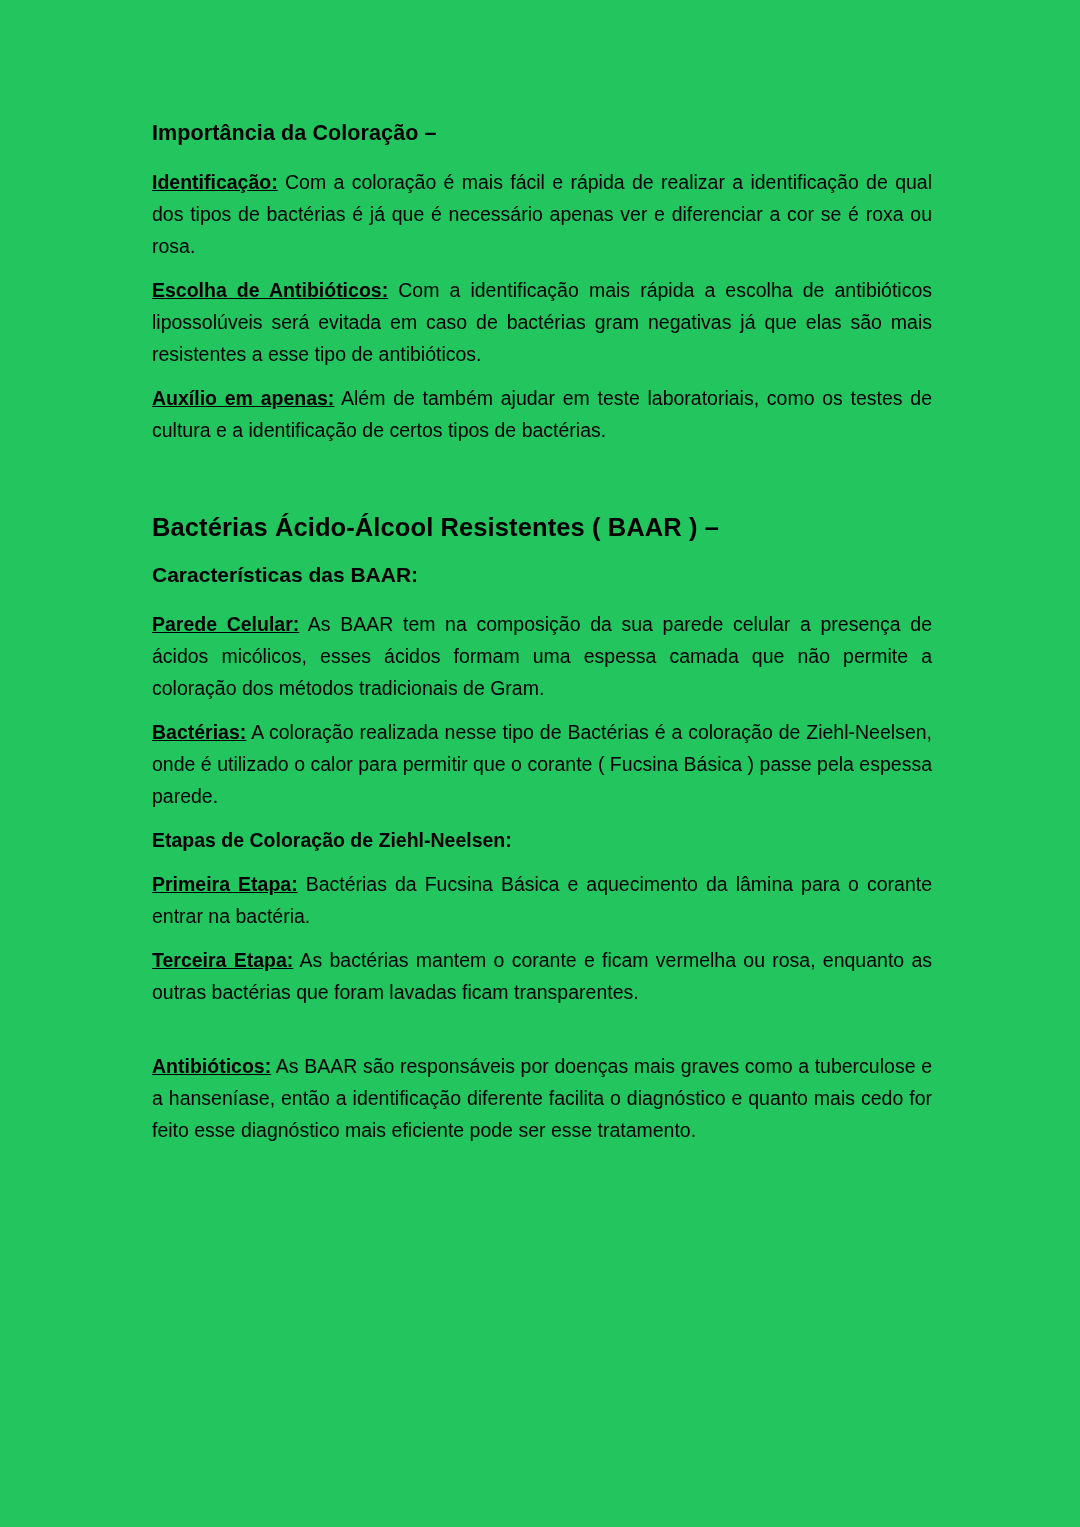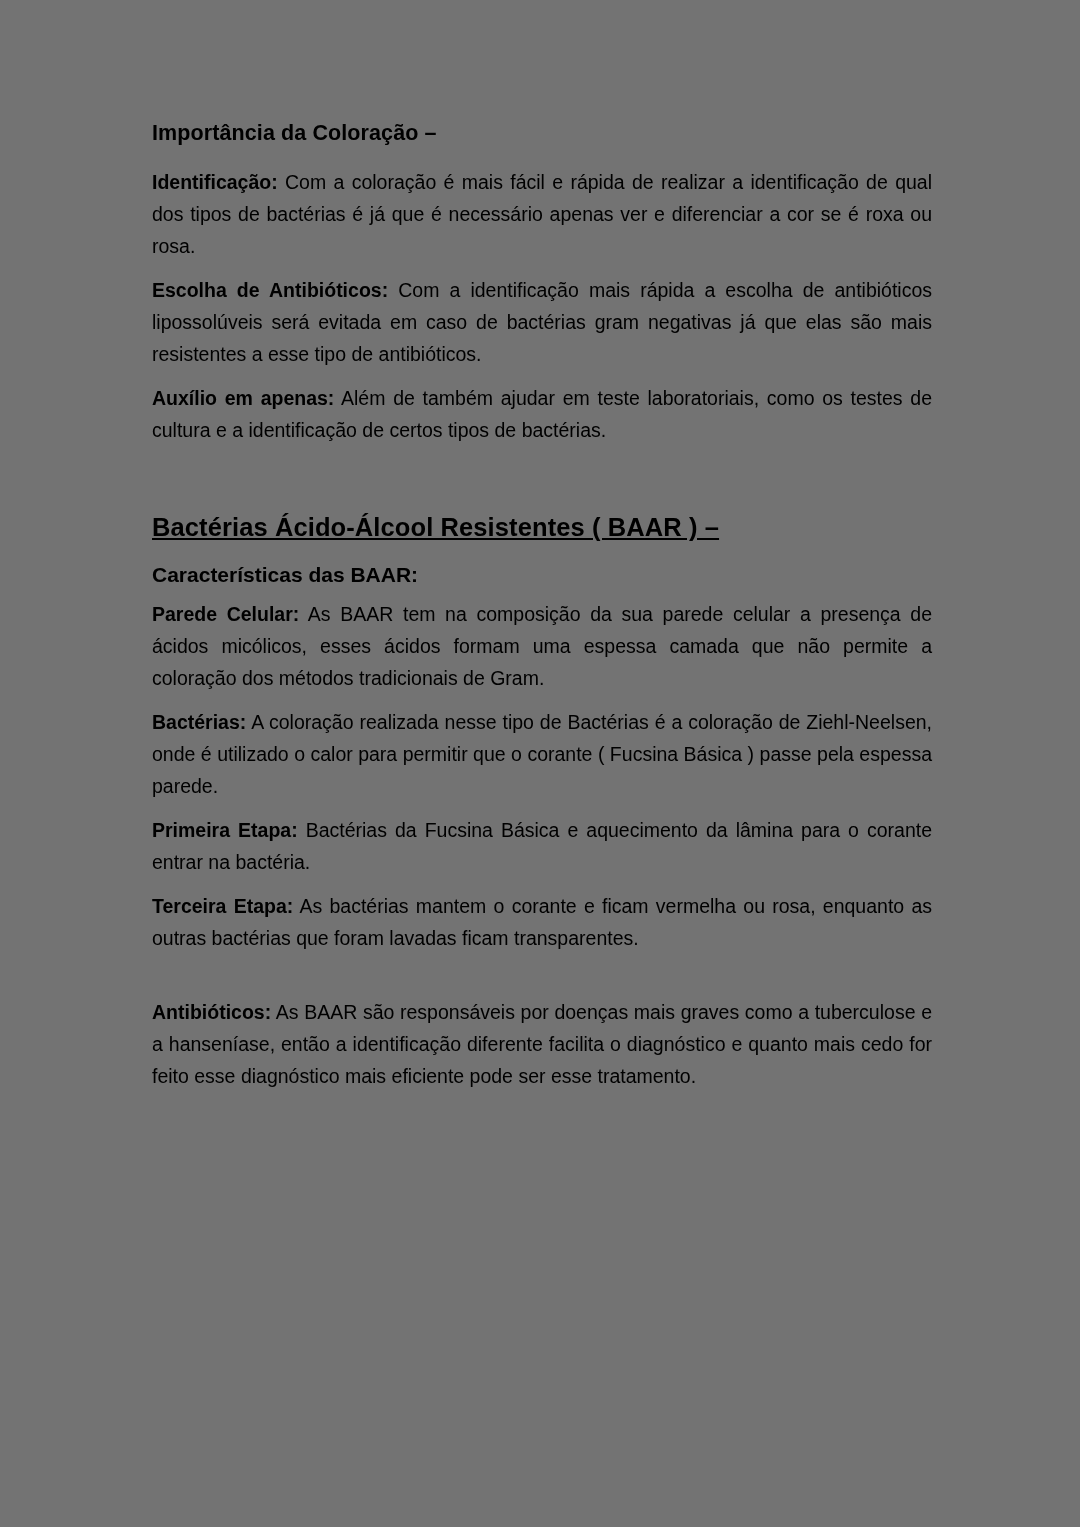--- a/index.html
+++ b/index.html
@@ -9,21 +9,21 @@
     background: #ffffff;
   }
   body {
     font-family: "Liberation Sans", sans-serif;
     color: #000000;
   }
   .page {
     position: relative;
     width: 1080px;
     height: 1527px;
-    background: #737373;
+    background: #22c55e;
     box-sizing: border-box;
     overflow: hidden;
   }
   .content {
     position: absolute;
     left: 152px;
     top: 118px;
     width: 780px;
   }
   
@@ -33,45 +33,45 @@
     line-height: 30px;
     margin: 0 0 18px 0;
     letter-spacing: 0.1px;
   }
   .h-major {
     font-size: 25.5px;
     font-weight: bold;
     line-height: 34px;
     margin: 0 0 16px 0;
     letter-spacing: 0.1px;
-    text-decoration: underline;
   }
   .h-sub {
     font-size: 21px;
     font-weight: bold;
     line-height: 30px;
-    margin: 0 0 8px 0;
+    margin: 0 0 18px 0;
   }
   .h-inline {
     font-size: 19.5px;
     font-weight: bold;
     line-height: 32px;
     margin: 0 0 12px 0;
   }
   
   p.para {
     font-size: 19.5px;
     line-height: 32px;
     text-align: justify;
     text-justify: inter-word;
     margin: 0 0 12px 0;
     hyphens: none;
   }
   p.para .lead {
     font-weight: bold;
+    text-decoration: underline;
   }
   .gap-lg { height: 52px; }
   .gap-md { height: 30px; }
 </style>
 </head>
 <body>
 
 <div class="page">
   <div class="content">
 
@@ -97,20 +97,21 @@
 
     <p class="para">
       <span class="lead">Parede Celular:</span><span> As BAAR tem na composição da sua parede celular a presença de ácidos micólicos, esses ácidos formam uma espessa camada que não permite a coloração dos métodos tradicionais de Gram.</span>
     </p>
 
     <p class="para">
       <span class="lead">Bactérias:</span><span> A coloração realizada nesse tipo de Bactérias é a coloração de Ziehl-Neelsen, onde é utilizado o calor para permitir que o corante ( Fucsina Básica ) passe pela espessa parede.</span>
     </p>
 
 
+    <h4 class="h-inline">Etapas de Coloração de Ziehl-Neelsen:</h4>
 
     <p class="para">
       <span class="lead">Primeira Etapa:</span><span> Bactérias da Fucsina Básica e aquecimento da lâmina para o corante entrar na bactéria.</span>
     </p>
 
 
     <p class="para">
       <span class="lead">Terceira Etapa:</span><span> As bactérias mantem o corante e ficam vermelha ou rosa, enquanto as outras bactérias que foram lavadas ficam transparentes.</span>
     </p>
 

